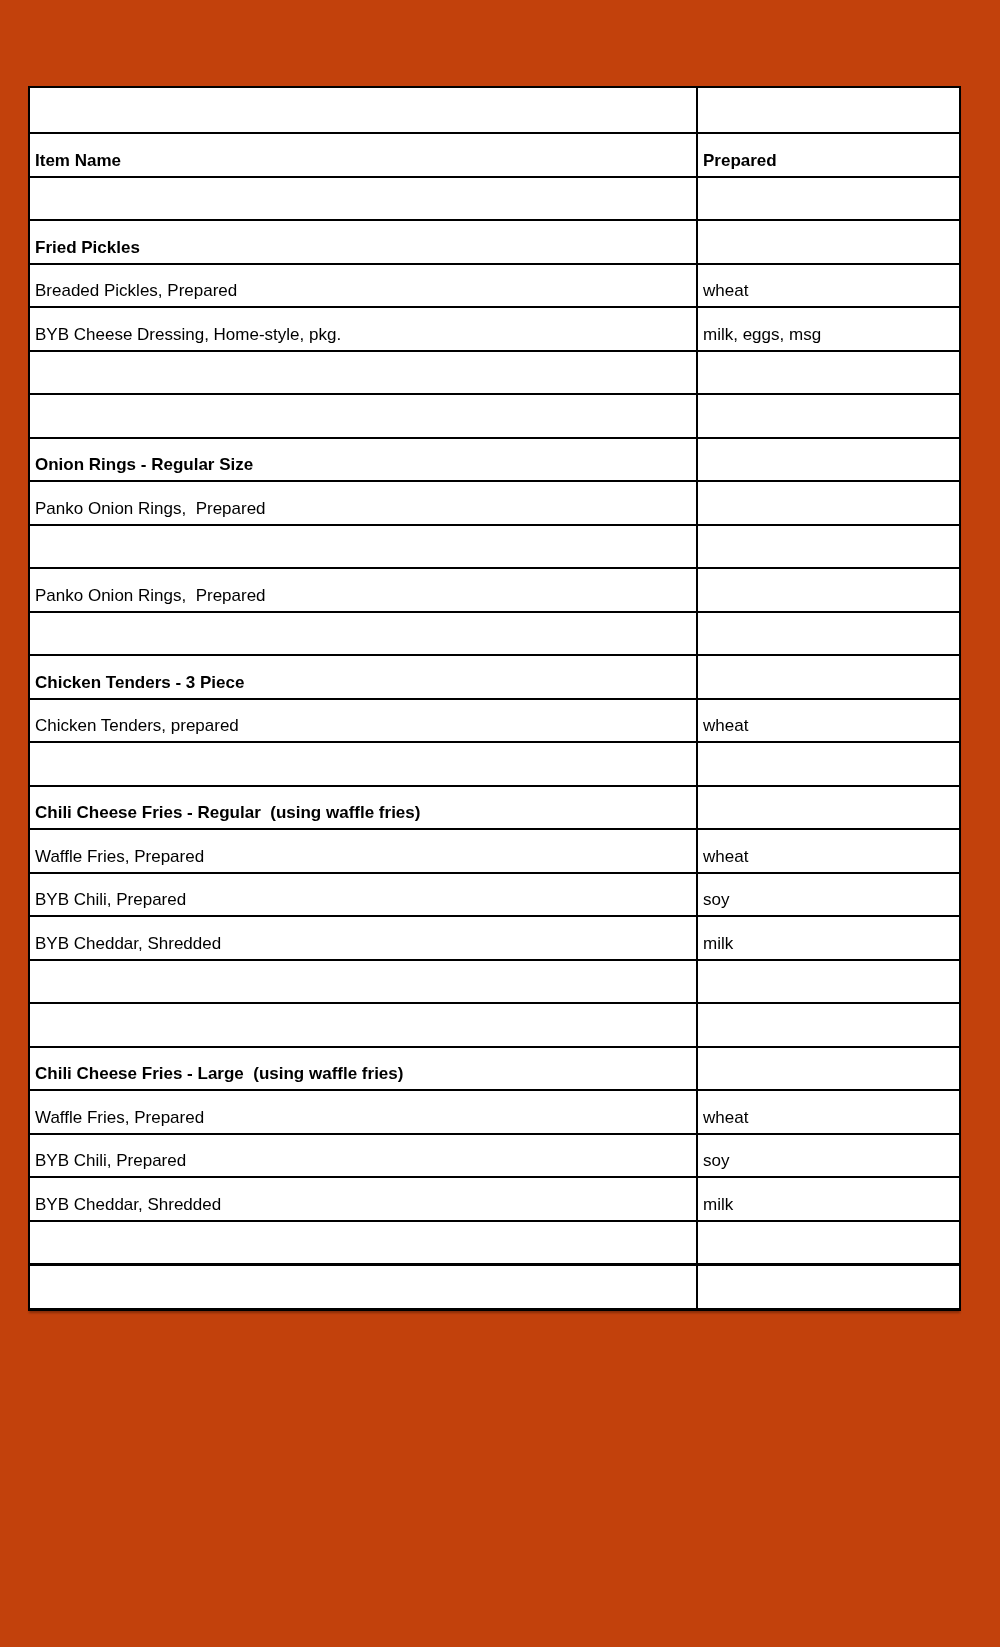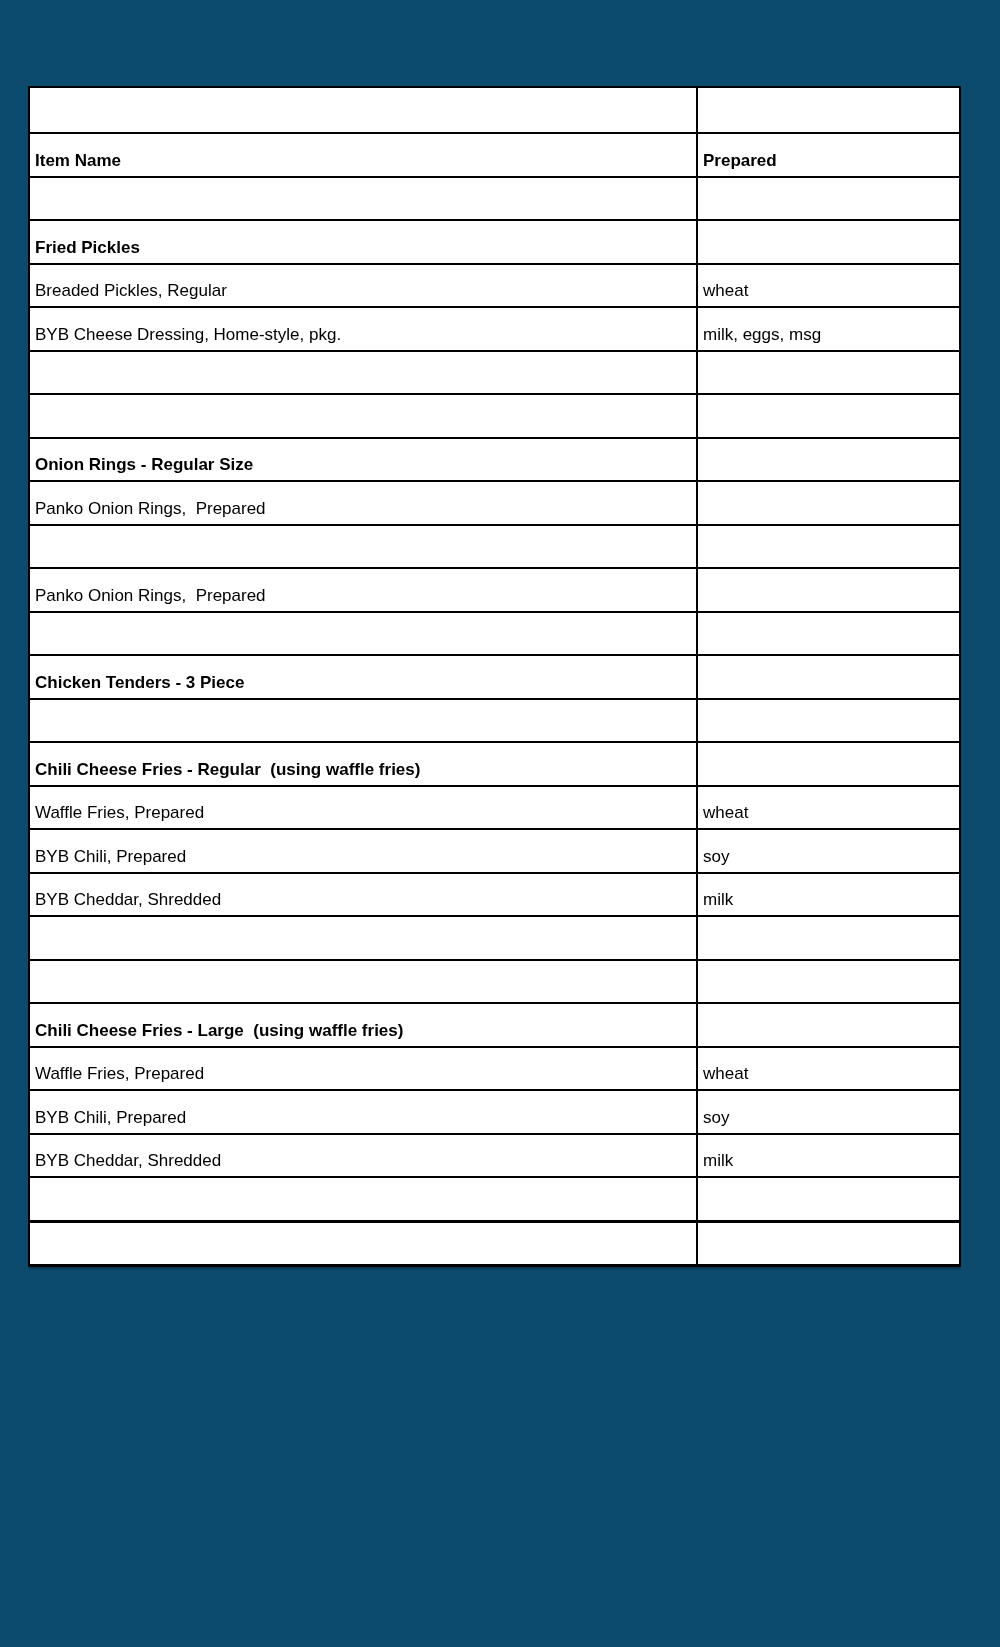--- a/index.html
+++ b/index.html
@@ -1,20 +1,20 @@
 <!DOCTYPE html>
 <html><head>
 <meta charset="utf-8">
 <style>
   html, body { margin: 0; padding: 0; background: #ffffff; }
   .page {
     position: relative;
     width: 1000px;
     height: 1647px;
-    background: #0c4a6e;
+    background: #c2410c;
     font-family: "Liberation Sans", sans-serif;
     overflow: hidden;
   }
   .allergen-table {
     position: absolute;
     left: 28px;
     top: 86px;
     width: 931px;
     border-collapse: collapse;
     table-layout: fixed;
@@ -62,21 +62,21 @@
         </tr>
         <tr class="row-empty">
           <td></td>
           <td></td>
         </tr>
         <tr class="row-section">
           <td>Fried Pickles</td>
           <td></td>
         </tr>
         <tr class="row-normal">
-          <td>Breaded Pickles, Regular</td>
+          <td>Breaded Pickles, Prepared</td>
           <td>wheat</td>
         </tr>
         <tr class="row-normal">
           <td>BYB Cheese Dressing, Home-style, pkg.</td>
           <td>milk, eggs, msg</td>
         </tr>
         <tr class="row-empty">
           <td></td>
           <td></td>
         </tr>
@@ -100,20 +100,24 @@
           <td>Panko Onion Rings,  Prepared</td>
           <td></td>
         </tr>
         <tr class="row-empty">
           <td></td>
           <td></td>
         </tr>
         <tr class="row-section">
           <td>Chicken Tenders - 3 Piece</td>
           <td></td>
+        </tr>
+        <tr class="row-normal">
+          <td>Chicken Tenders, prepared</td>
+          <td>wheat</td>
         </tr>
         <tr class="row-empty">
           <td></td>
           <td></td>
         </tr>
         <tr class="row-section">
           <td>Chili Cheese Fries - Regular  (using waffle fries)</td>
           <td></td>
         </tr>
         <tr class="row-normal">

